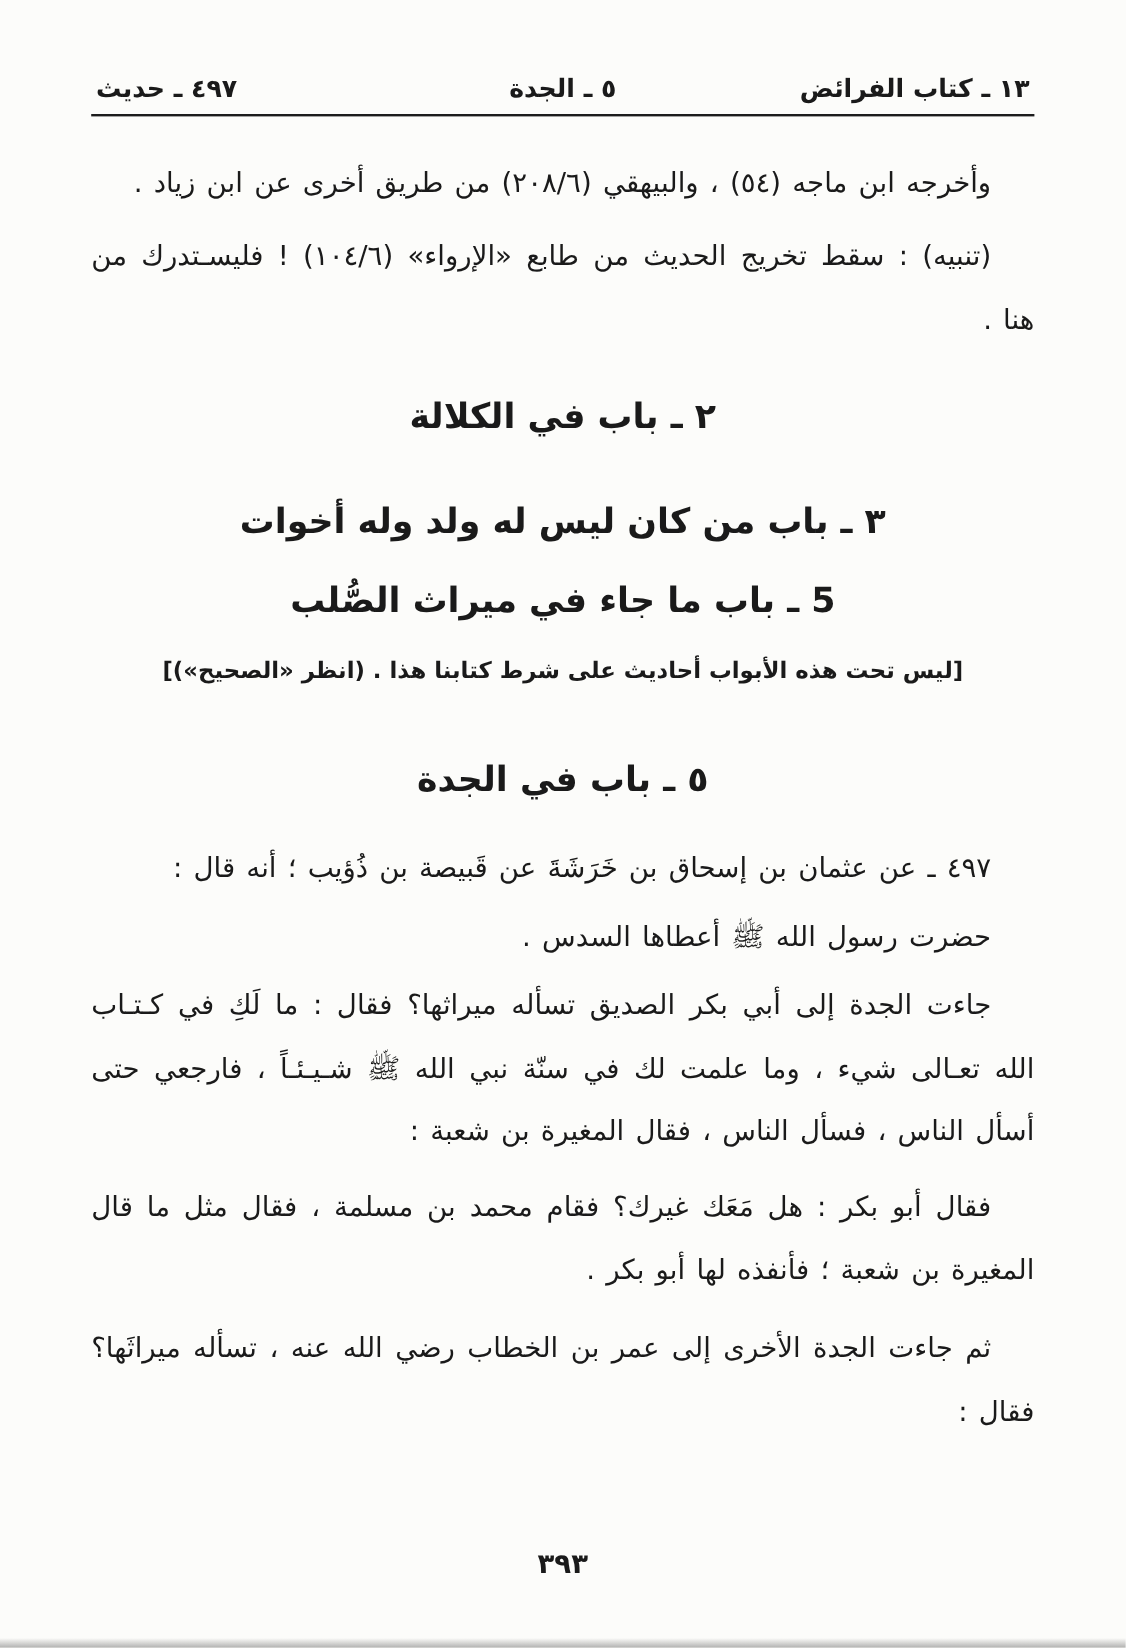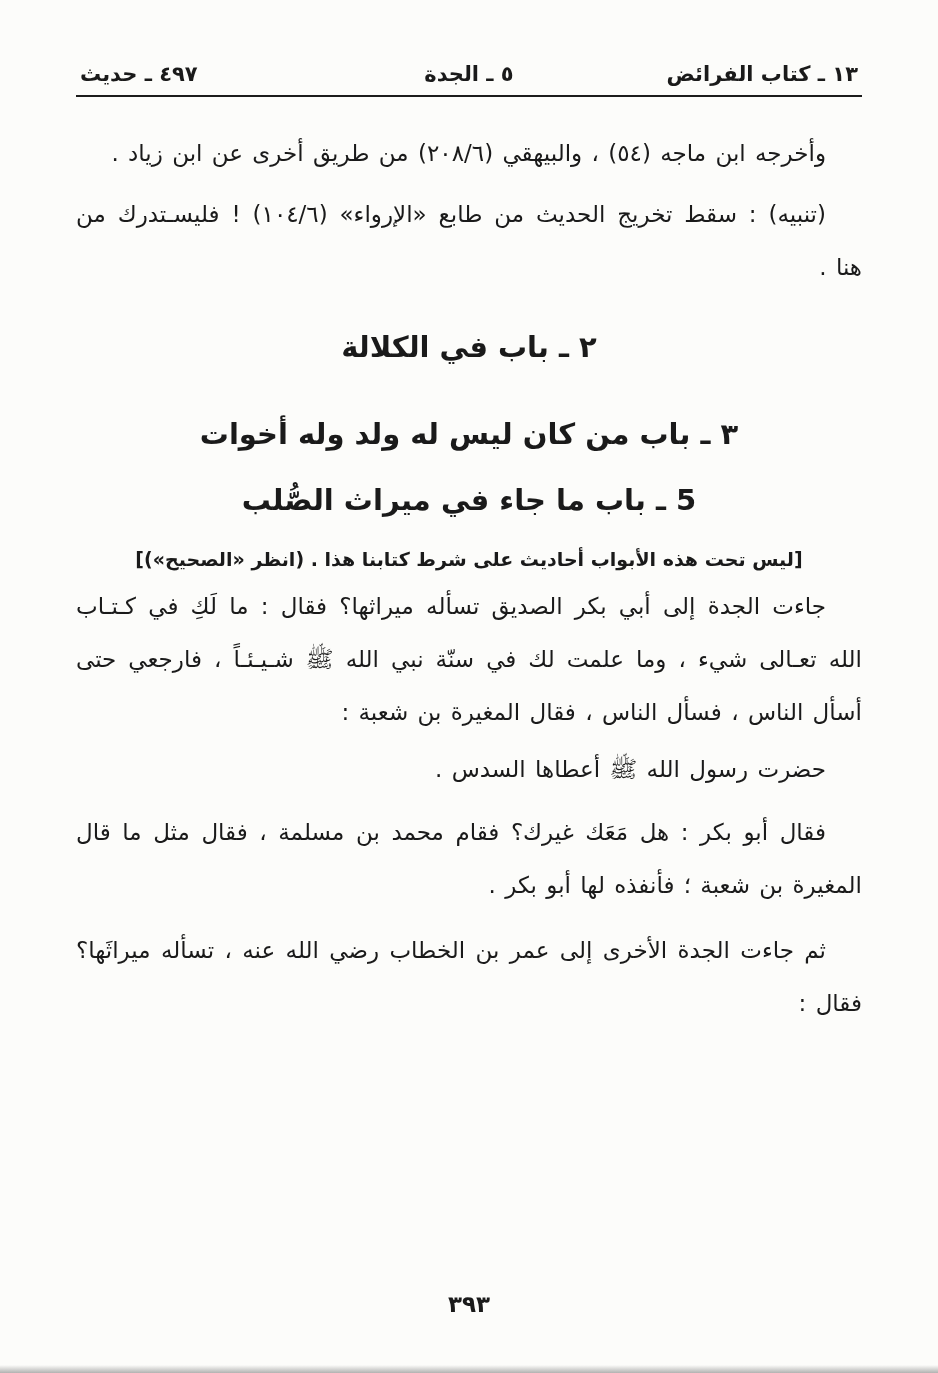--- a/index.html
+++ b/index.html
@@ -106,25 +106,27 @@
     <p class="para m-tanbih">(تنبيه) : سقط تخريج الحديث من طابع «الإرواء» (١٠٤/٦) ! فليسـتدرك من هنا .</p>
 
     <h2 class="bab m-bab2">٢ ـ باب في الكلالة</h2>
 
     <h2 class="bab m-bab3">٣ ـ باب من كان ليس له ولد وله أخوات</h2>
 
     <h2 class="bab m-bab4">5 ـ باب ما جاء في ميراث الصُّلب</h2>
 
     <p class="note m-note">[ليس تحت هذه الأبواب أحاديث على شرط كتابنا هذا . (انظر «الصحيح»)]</p>
 
+    <h2 class="bab m-bab5">٥ ـ باب في الجدة</h2>
 
+    <p class="para m-isnad">٤٩٧ ـ عن عثمان بن إسحاق بن خَرَشَةَ عن قَبيصة بن ذُؤيب ؛ أنه قال :</p>
+
+    <p class="para noj m-matn2">حضرت رسول الله ﷺ أعطاها السدس .</p>
 
     <p class="para m-matn1">جاءت الجدة إلى أبي بكر الصديق تسأله ميراثها؟ فقال : ما لَكِ في كـتـاب الله تعـالى شيء ، وما علمت لك في سنّة نبي الله ﷺ شـيـئـاً ، فارجعي حتى أسأل الناس ، فسأل الناس ، فقال المغيرة بن شعبة :</p>
-
-    <p class="para noj m-matn2">حضرت رسول الله ﷺ أعطاها السدس .</p>
 
     <p class="para m-matn3">فقال أبو بكر : هل مَعَك غيرك؟ فقام محمد بن مسلمة ، فقال مثل ما قال المغيرة بن شعبة ؛ فأنفذه لها أبو بكر .</p>
 
     <p class="para m-matn4">ثم جاءت الجدة الأخرى إلى عمر بن الخطاب رضي الله عنه ، تسأله ميراثَها؟ فقال :</p>
 
   </main>
 
   <footer class="page-footer">
     <span>٣٩٣</span>
   </footer>

